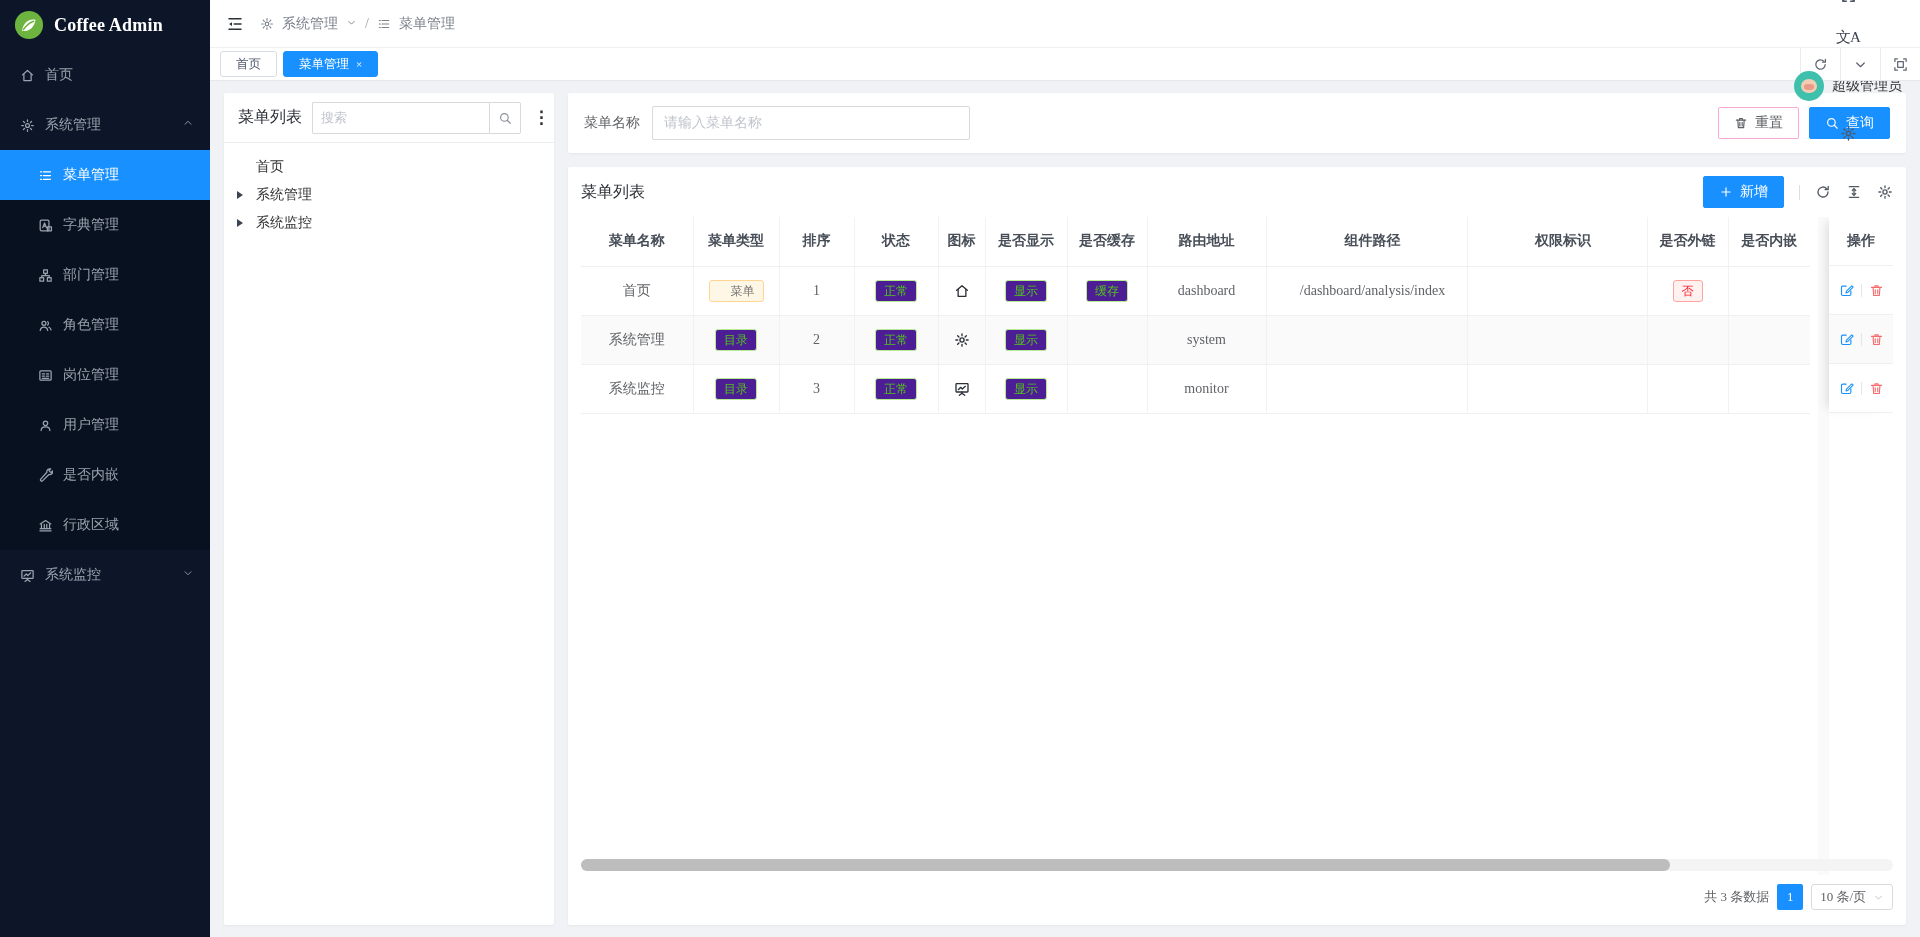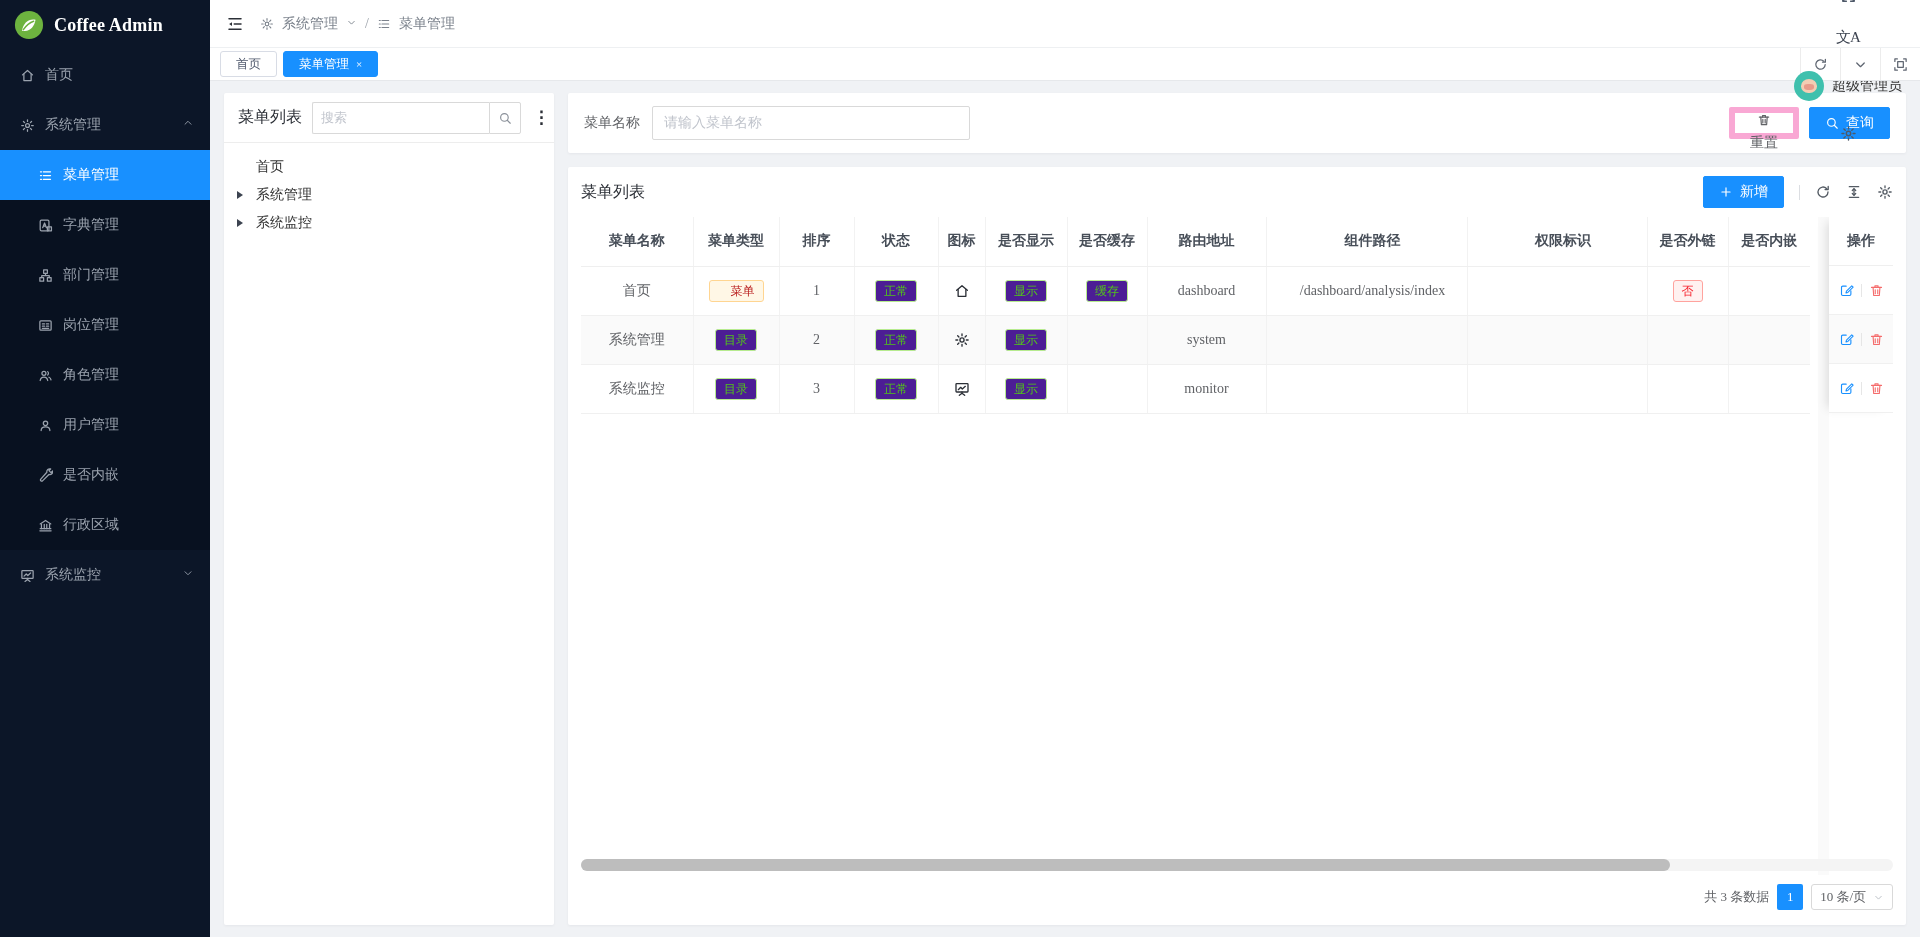--- a/index.html
+++ b/index.html
@@ -68,21 +68,21 @@
 
   .right-col { flex:1; display:flex; flex-direction:column; gap:14px; min-width:0; }
 
   .filter-card { height:60px; display:flex; align-items:center; padding:0 16px; flex-shrink:0; }
   .filter-label { font-size:14px; color:#606266; margin-right:12px; white-space:nowrap; }
   .filter-input { width:318px; height:34px; border:1px solid #d9d9d9; border-radius:2px; padding:12px 11px; font-size:14px; color:#333; outline:none; font-family:inherit; }
   .filter-input::placeholder { color:#c0c4cc; }
   .filter-actions { margin-left:auto; display:flex; align-items:center; gap:10px; }
   .btn { height:32px; display:inline-flex; align-items:center; gap:7px; padding:0 15px; font-size:14px; border-radius:2px; cursor:pointer; font-family:inherit; }
   .btn .ic { width:14px; height:14px; }
-  .btn-plain { background:#fff; border:6px solid #f9a8d4; color:#606266;flex-direction:column; }
+  .btn-plain { background:#fff; border:1px solid #f9a8d4; color:#606266; }
   .btn-primary { background:#1890ff; border:1px solid #1890ff; color:#fff; }
 
   .table-card { flex:1; display:flex; flex-direction:column; padding:0 13px 6px; min-height:0; }
   .table-head { height:50px; display:flex; align-items:center; flex-shrink:0; }
   .table-title { font-size:16px; color:#2b2f36; font-weight:500; }
   .table-actions { margin-left:auto; display:flex; align-items:center; gap:15px; color:#545b64; }
   .table-actions .ta-ic { display:flex; cursor:pointer; }
   .v-sep { width:1px; height:15px; background:#dcdee2; }
 
   .table-zone { flex:1; position:relative; min-height:0; display:flex; flex-direction:column; overflow:hidden; }
@@ -91,21 +91,21 @@
   .tbl th { height:49px; font-weight:bold; color:#474e58; background:#fff; border-bottom:1px solid #efefef; border-right:1px solid #f2f2f2; text-align:center; font-size:14px; }
   .tbl td { height:49px; border-bottom:1px solid #f0f0f0; border-right:1px solid #f2f2f2; text-align:center; overflow:hidden; white-space:nowrap; }
   .tbl th:last-child, .tbl td:last-child { border-right:none; }
   .tbl tr.striped td { background:#fafafa; }
   .tbl .al { text-align:center; padding-left:12px; }
   .cell-ic { display:inline-flex; color:#2b2f36; vertical-align:middle; }
   .cell-ic .ic { width:16px; height:16px; }
 
   .tag { display:inline-block; height:22px; line-height:20px; padding:0 8px; font-size:12px; border-radius:3px; border:1px solid; }
   .tag-green  { color:#52c41a; background:#4c1d95; border-color:#b7eb8f; }
-  .tag-orange { color:#b91c1c; background:#fff7e6; border-color:#ffd591;padding-left:21px; }
+  .tag-orange { color:#737373; background:#fff7e6; border-color:#ffd591;padding-left:21px; }
   .tag-red    { color:#f5222d; background:#fff1f0; border-color:#ffa39e; }
 
   .op-col { position:absolute; top:0; right:0; width:64px; background:#fff; box-shadow:-7px 0 10px -5px rgba(0,0,0,.13); }
   .op-head { height:49px; display:flex; align-items:center; justify-content:center; font-weight:bold; color:#474e58; font-size:14px; border-bottom:1px solid #efefef; background:#fff; }
   .op-cell { height:49px; display:flex; align-items:center; justify-content:center; gap:7px; border-bottom:1px solid #f0f0f0; background:#fff; }
   .op-cell.striped { background:#fafafa; }
   .op-cell .op-sep { width:1px; height:13px; background:#e6e6e6; }
   .op-edit { color:#1890ff; display:flex; cursor:pointer; }
   .op-del { color:#f56c6c; display:flex; cursor:pointer; }
   .op-cell .ic { width:15px; height:15px; stroke-width:1.8; }
@@ -266,29 +266,29 @@
           <span>字典管理</span>
         </div>
         <div class="menu-item">
           <svg class="ic">
               <use href="#i-org"></use>
             </svg>
           <span>部门管理</span>
         </div>
         <div class="menu-item">
           <svg class="ic">
+              <use href="#i-role"></use>
+            </svg>
+          <span>角色管理</span>
+        </div>
+        <div class="menu-item">
+          <svg class="ic">
               <use href="#i-idcard"></use>
             </svg>
           <span>岗位管理</span>
-        </div>
-        <div class="menu-item">
-          <svg class="ic">
-              <use href="#i-role"></use>
-            </svg>
-          <span>角色管理</span>
         </div>
         <div class="menu-item">
           <svg class="ic">
               <use href="#i-user"></use>
             </svg>
           <span>用户管理</span>
         </div>
         <div class="menu-item">
           <svg class="ic">
               <use href="#i-wrench"></use>

